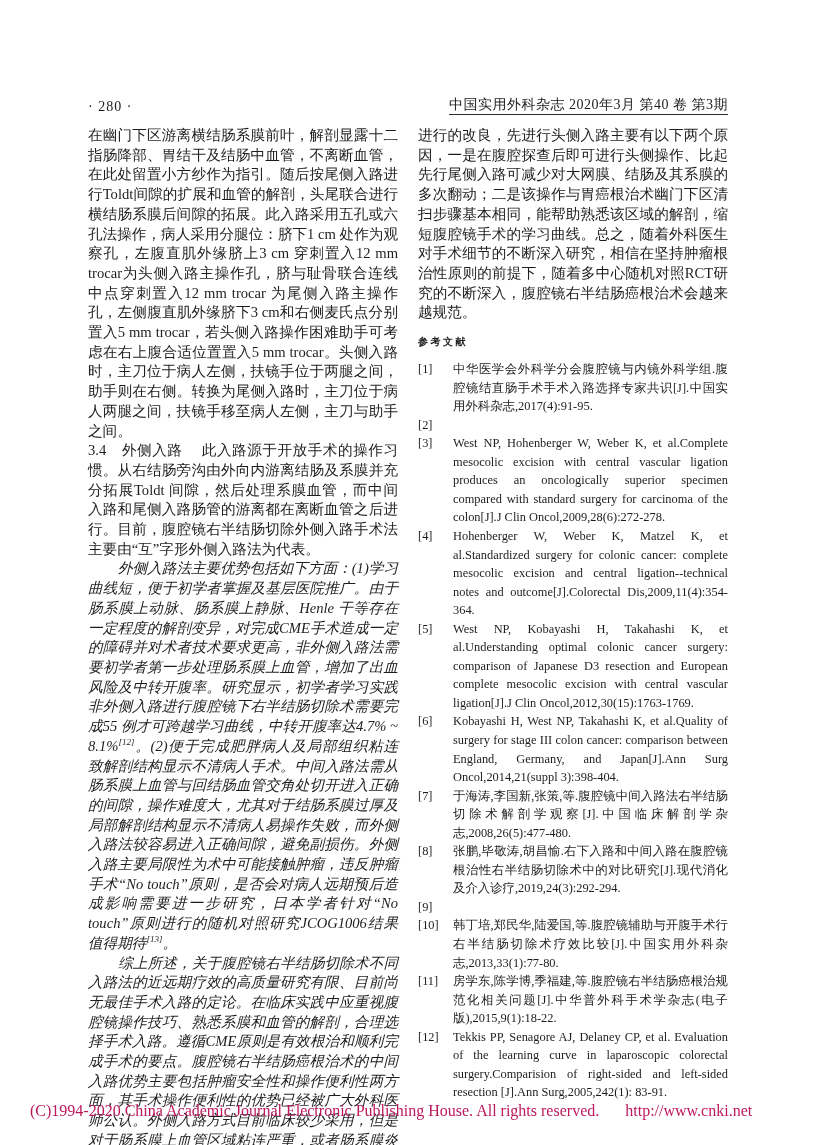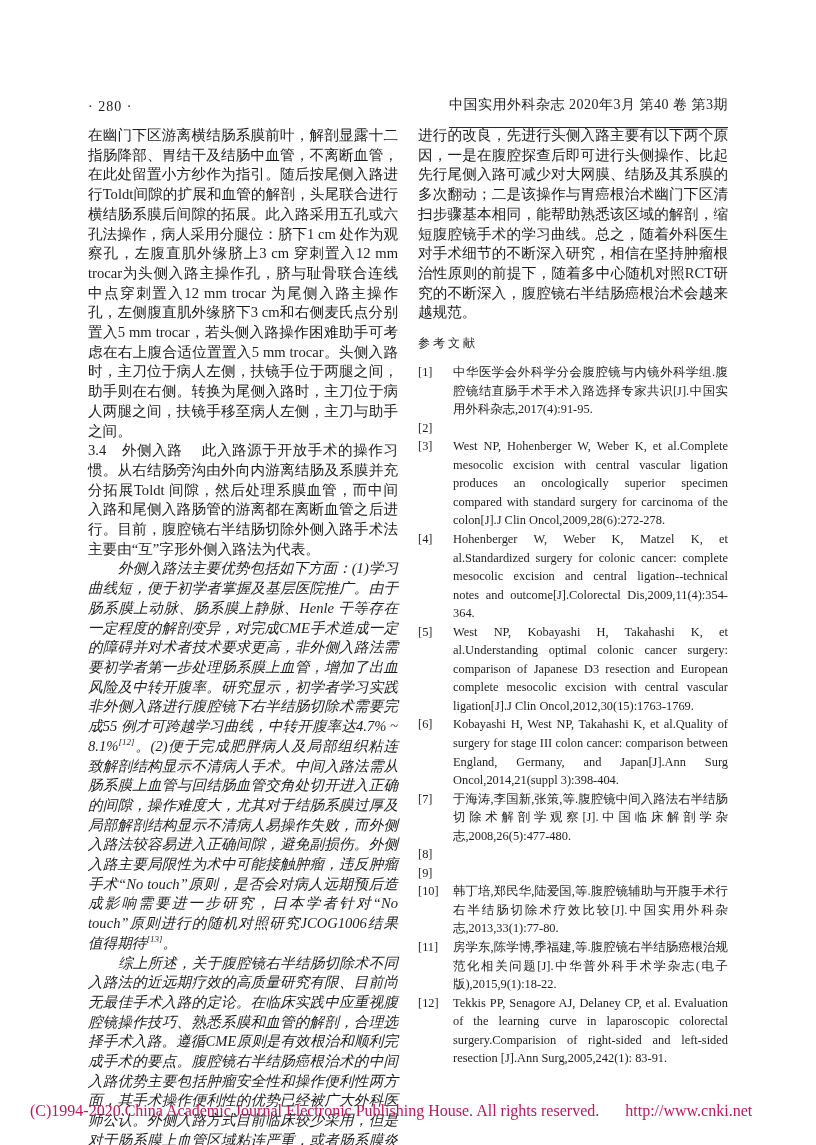--- a/index.html
+++ b/index.html
@@ -13,41 +13,41 @@
   }
   
   .hdr-left {
     position:absolute; left:88px; top:99px;
     font-size:14px; letter-spacing:1px;
   }
   .hdr-right {
     position:absolute; right:88px; top:96px;
     font-size:14px; letter-spacing:0.5px;
     border-bottom:1.5px solid #2b2b2b;
-    padding-bottom:13px;
+    padding-bottom:0;
   }
   
   .col {
     position:absolute; top:126px; width:310px;
     text-align:justify;
   }
   .col-left  { left:88px; }
   .col-right { left:418px; }
   .col p {
     margin:0;
     font-size:14.6px;
     line-height:19.7px;
     text-align:justify;
   }
   .indent { text-indent:2.05em;font-style:italic; }
   sup { font-size:9px; line-height:0; vertical-align:super; }
   
   .refs-heading {
-    font-weight:normal;
-    font-size:12px;
+    font-weight:bold;
+    font-size:10px;
     margin:12px 0 11px 0;
   }
   .ref {
     display:flex;
     font-size:12.4px;
     line-height:18.55px;
   }
   .ref-num { flex:0 0 35px; }
   .ref-text { flex:1; text-align:justify; }
   
@@ -101,20 +101,21 @@
     <div class="ref">
       <span class="ref-num">[6]</span>
       <span class="ref-text">Kobayashi H, West NP, Takahashi K, et al.Quality of surgery for stage III colon cancer: comparison between England, Germany, and Japan[J].Ann Surg Oncol,2014,21(suppl 3):398-404.</span>
     </div>
     <div class="ref">
       <span class="ref-num">[7]</span>
       <span class="ref-text">于海涛,李国新,张策,等.腹腔镜中间入路法右半结肠切除术解剖学观察[J].中国临床解剖学杂志,2008,26(5):477-480.</span>
     </div>
     <div class="ref">
       <span class="ref-num">[8]</span>
+      <span class="ref-text">张鹏,毕敬涛,胡昌愉.右下入路和中间入路在腹腔镜根治性右半结肠切除术中的对比研究[J].现代消化及介入诊疗,2019,24(3):292-294.</span>
     </div>
     <div class="ref">
       <span class="ref-num">[9]</span>
     </div>
     <div class="ref">
       <span class="ref-num">[10]</span>
       <span class="ref-text">韩丁培,郑民华,陆爱国,等.腹腔镜辅助与开腹手术行右半结肠切除术疗效比较[J].中国实用外科杂志,2013,33(1):77-80.</span>
     </div>
     <div class="ref">
       <span class="ref-num">[11]</span>

